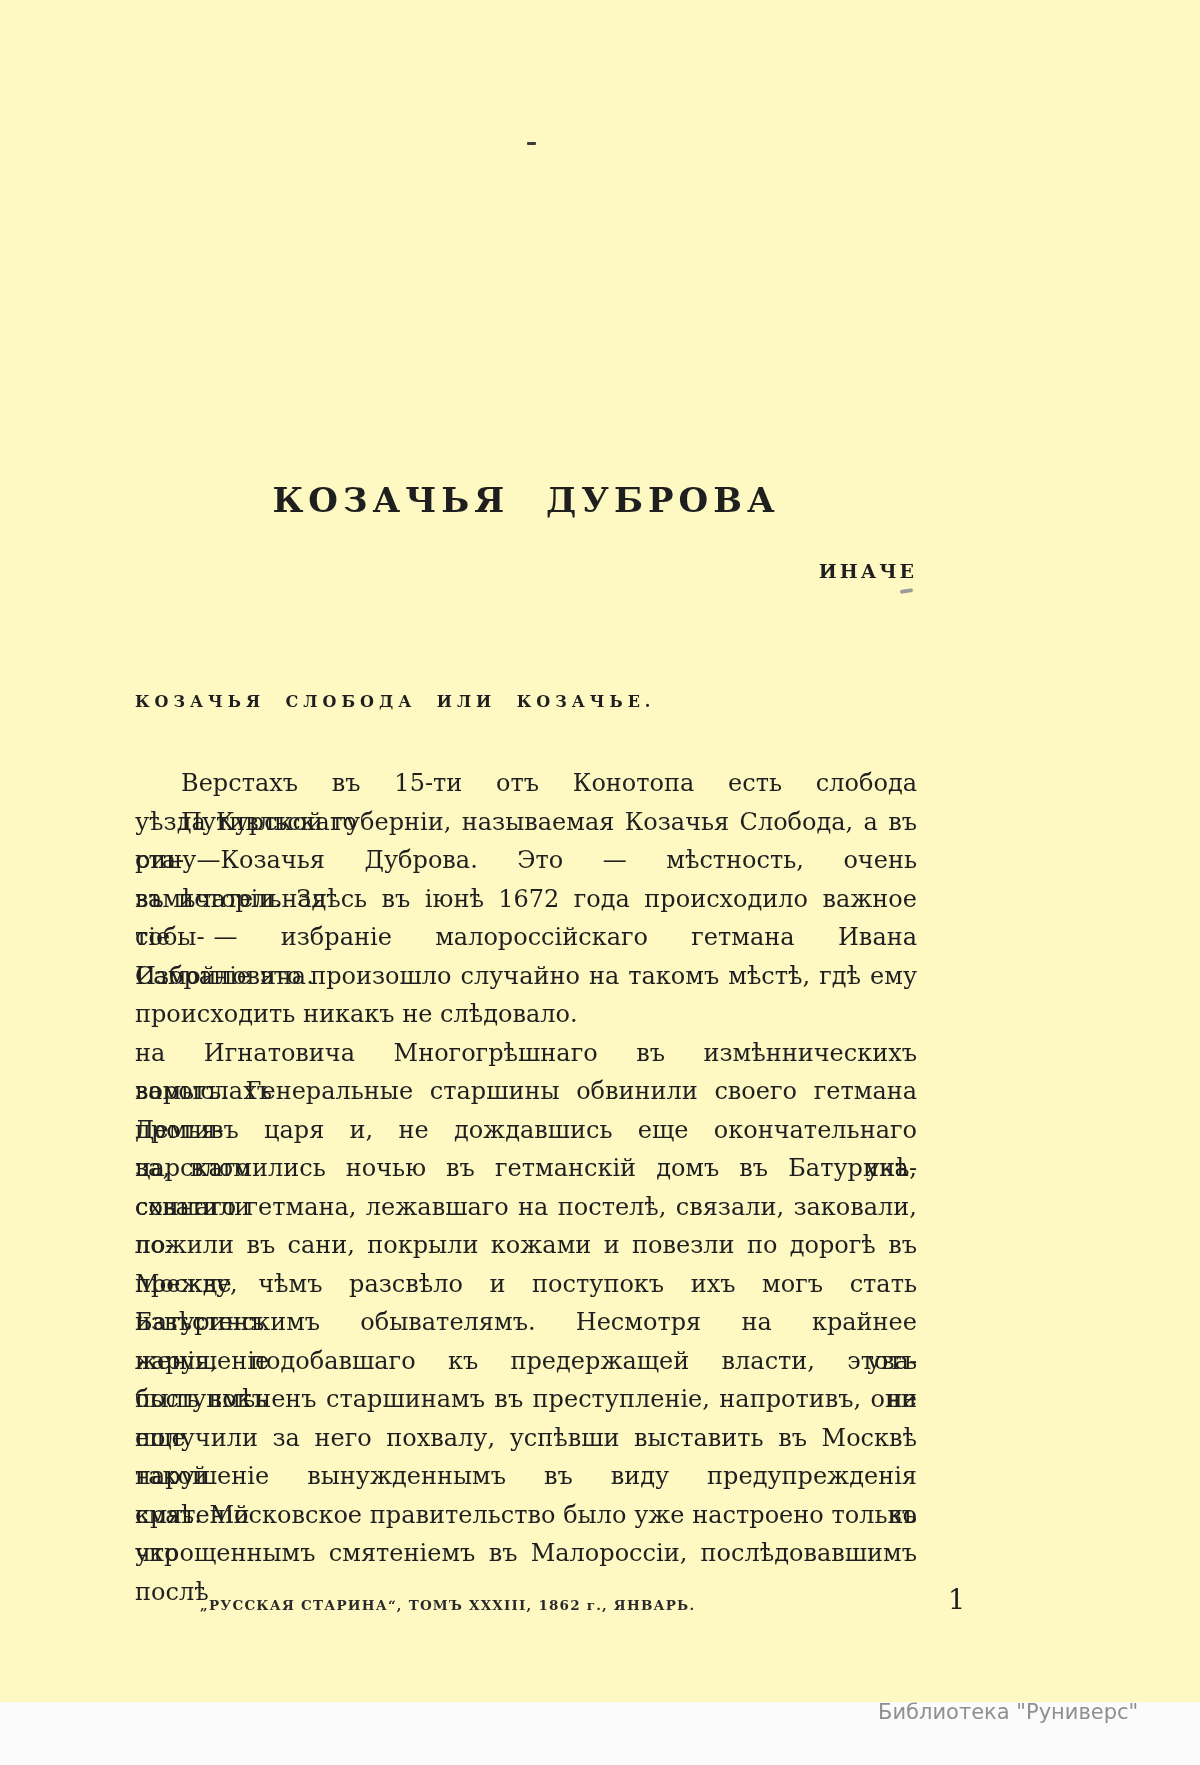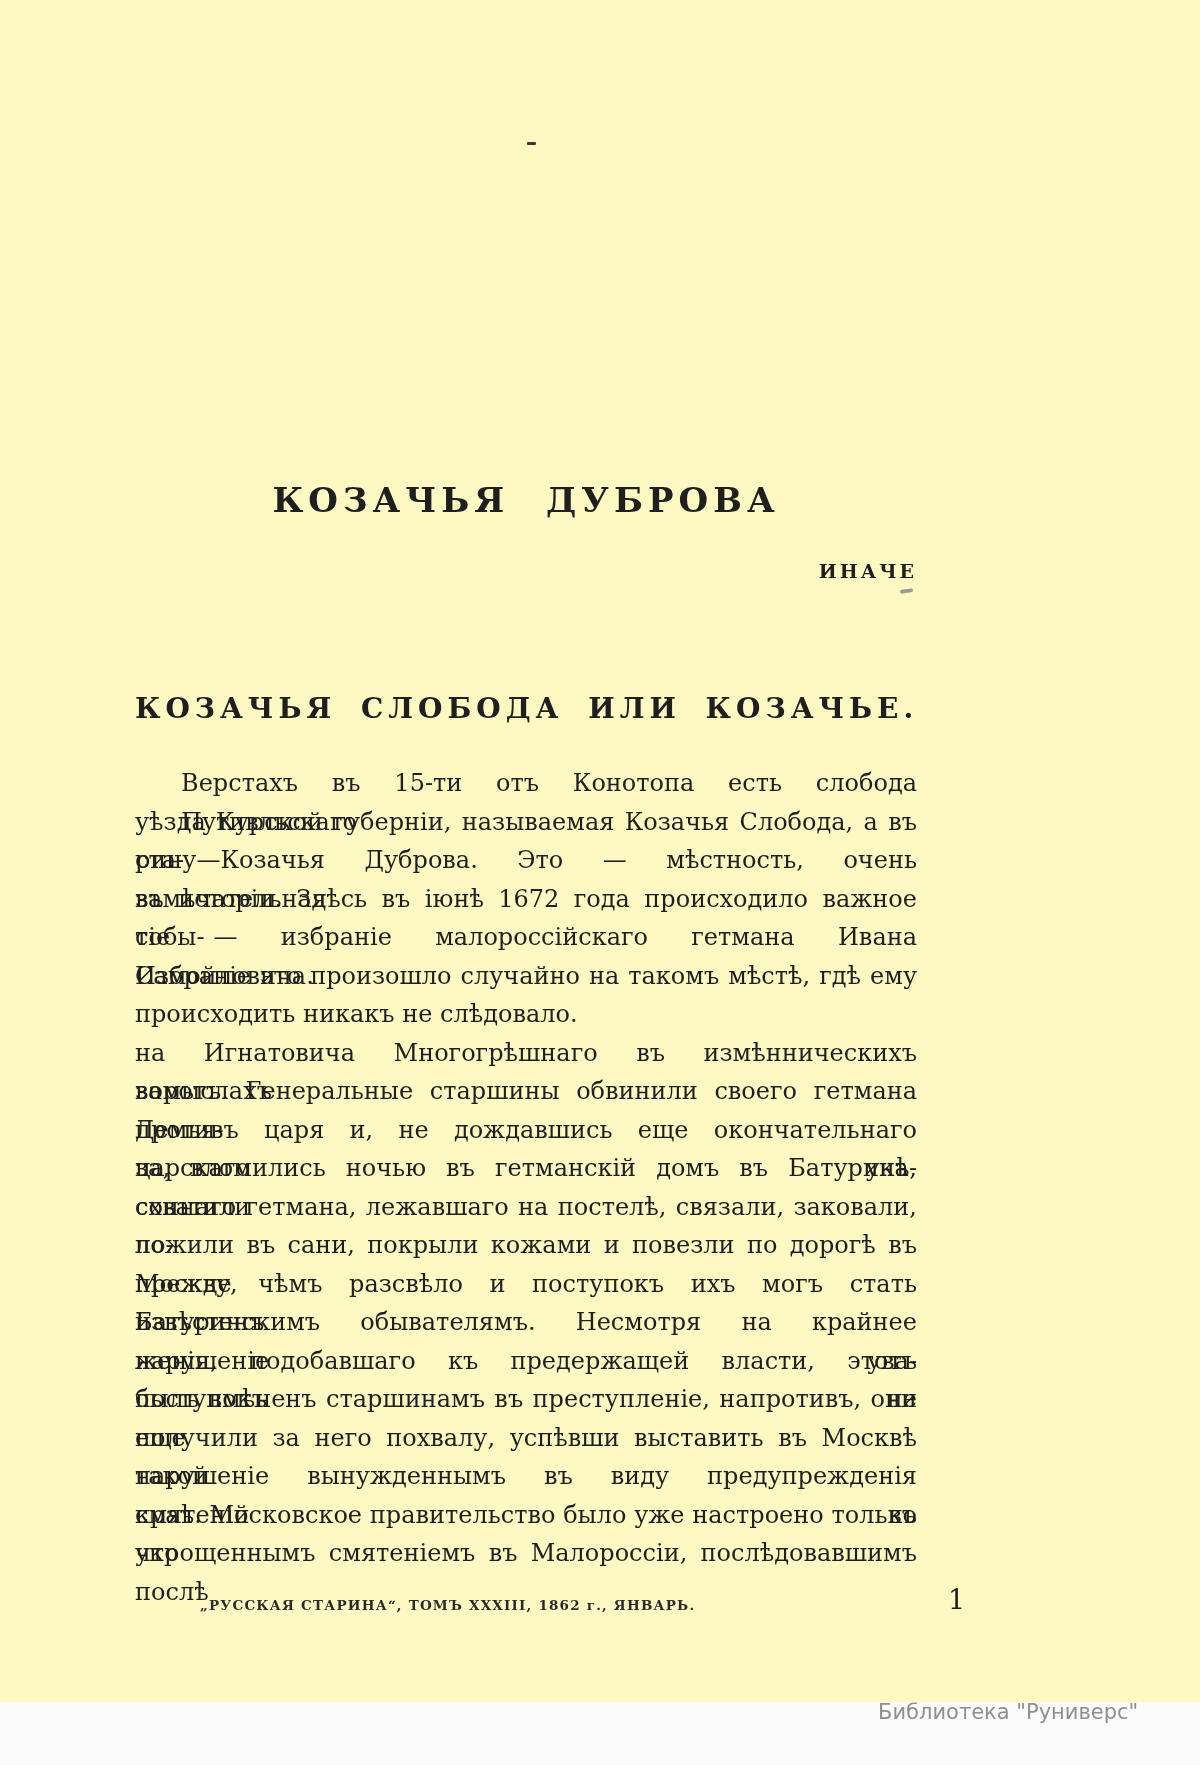--- a/index.html
+++ b/index.html
@@ -30,22 +30,22 @@
   #title-connector {
     position: absolute;
     left: 135px; top: 560px; width: 782px;
     text-align: right;
     font-size: 19px; font-weight: bold;
     letter-spacing: 3px;
   }
   #subtitle {
     position: absolute;
     left: 135px; top: 692px; width: 782px;
-    text-align: center;
-    font-size: 28px; font-weight: bold;
+    text-align: left;
+    font-size: 16px; font-weight: bold;
     letter-spacing: 5px; word-spacing: 10px;
     white-space: nowrap;
   }
   #body-text {
     position: absolute;
     left: 135px; top: 764px; width: 782px;
   }
   .body-line {
     height: 38.5px;
     line-height: 38.5px;

